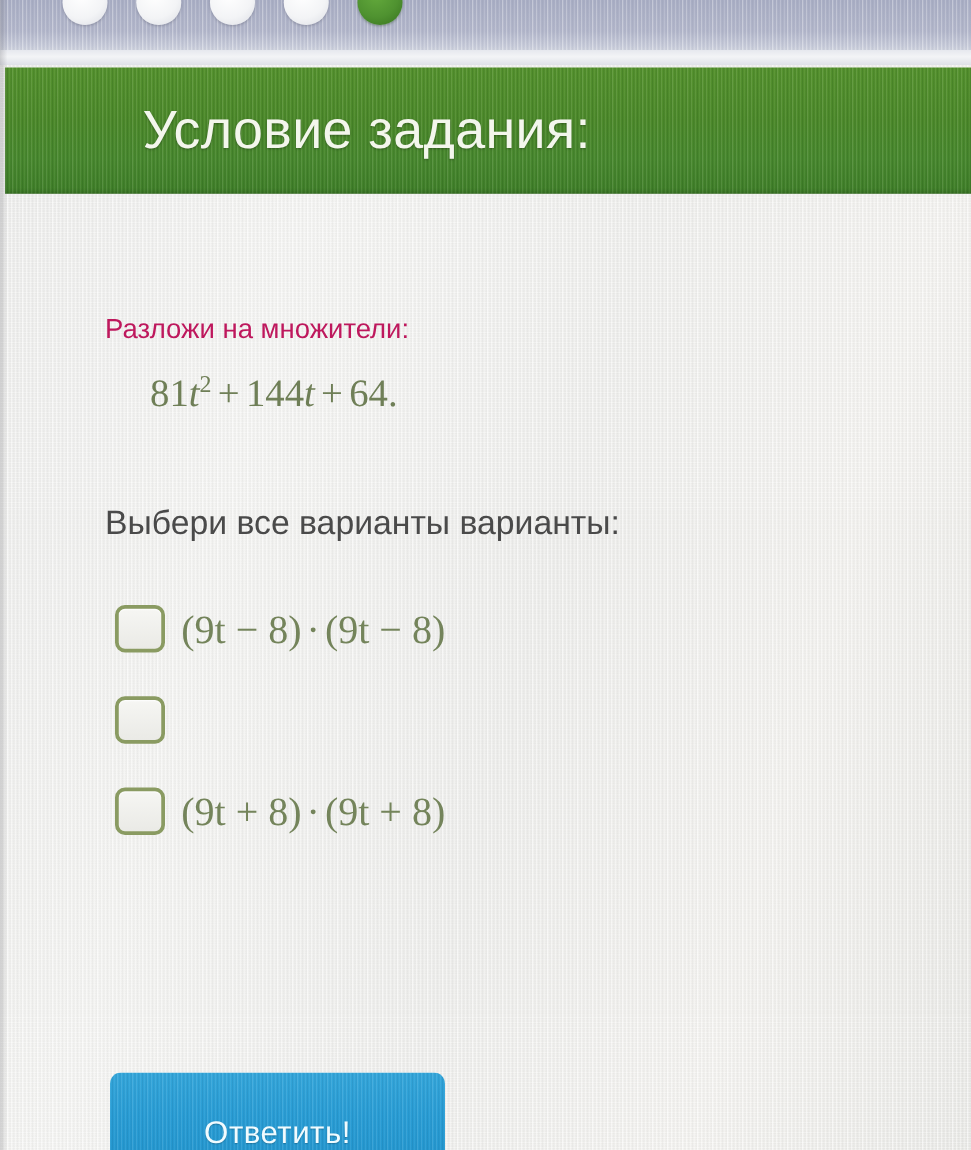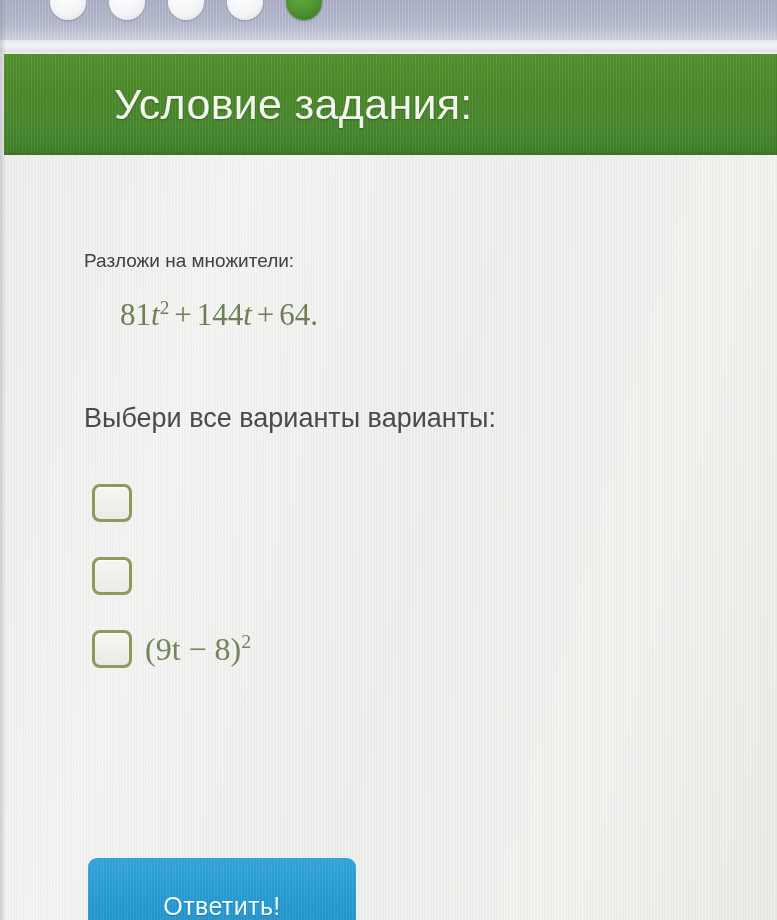--- a/index.html
+++ b/index.html
@@ -107,22 +107,22 @@
   .content {
     position: absolute;
     left: 0;
     top: 155px;
     width: 777px;
   }
   .prompt {
     position: absolute;
     left: 84px;
     top: 95px;
-    font-size: 19px;
-    color: #404040;
+    font-size: 22px;
+    color: #be185d;
     white-space: nowrap;
   }
   .formula {
     position: absolute;
     left: 96px;
     top: 142px;
     font-family: "Liberation Serif", serif;
     font-size: 31px;
     color: #6f7f57;
     white-space: nowrap;
@@ -235,32 +235,35 @@
   <div class="formula">
     <span><span>81</span><i>t</i><sup>2</sup></span><span class="op">+</span><span><span>144</span><i>t</i></span><span class="op">+</span><span>64</span><span>.</span>
   </div>
 
   <div class="instruction">Выбери все варианты варианты:</div>
 
   <div class="options">
 
     <div class="option">
       <span class="checkbox"></span>
+      <span class="option-label">
+        <span>(9t − 8)</span><span class="op">·</span><span>(9t − 8)</span>
+      </span>
     </div>
 
     <div class="option">
       <span class="checkbox"></span>
     </div>
 
-
     <div class="option">
       <span class="checkbox"></span>
       <span class="option-label">
-        <span>(9t − 8)</span><sup>2</sup>
+        <span>(9t + 8)</span><span class="op">·</span><span>(9t + 8)</span>
       </span>
     </div>
 
+
   </div>
 </div>
 
 <button class="answer-button">Ответить!</button>
 
 <div class="edge-left"></div>
 
 </body></html>

